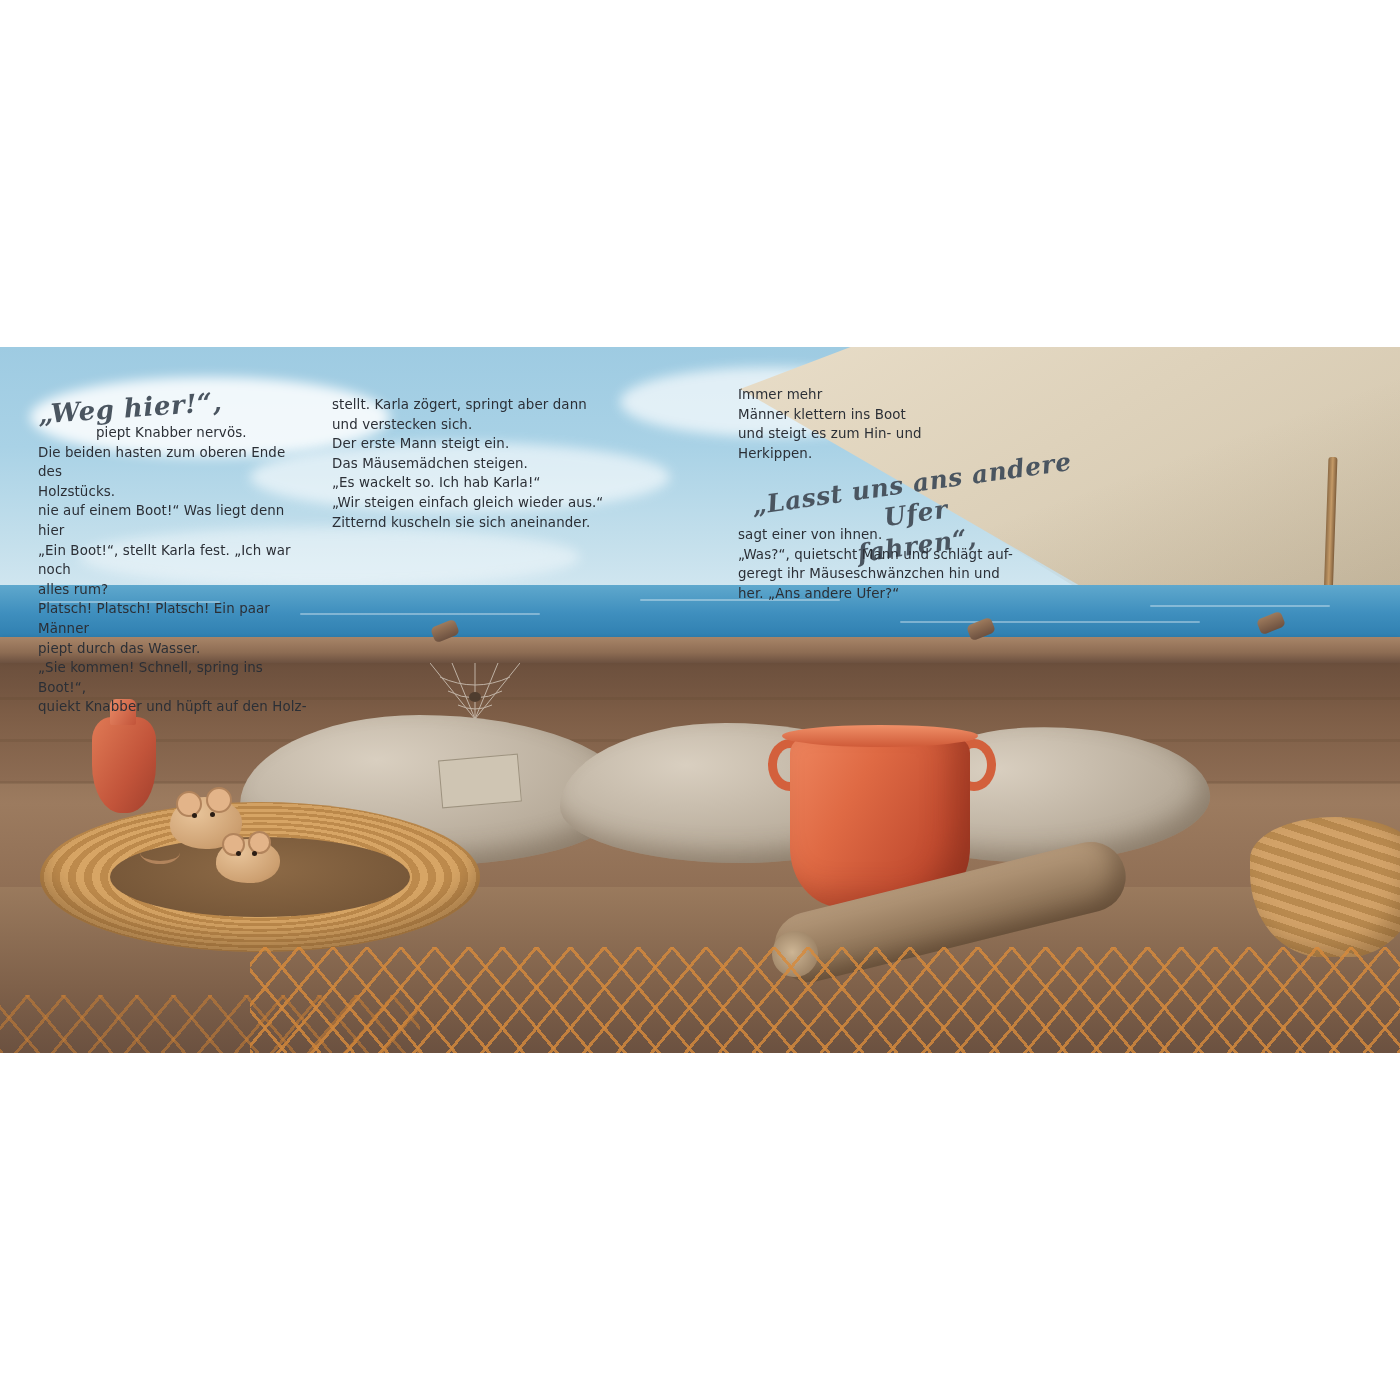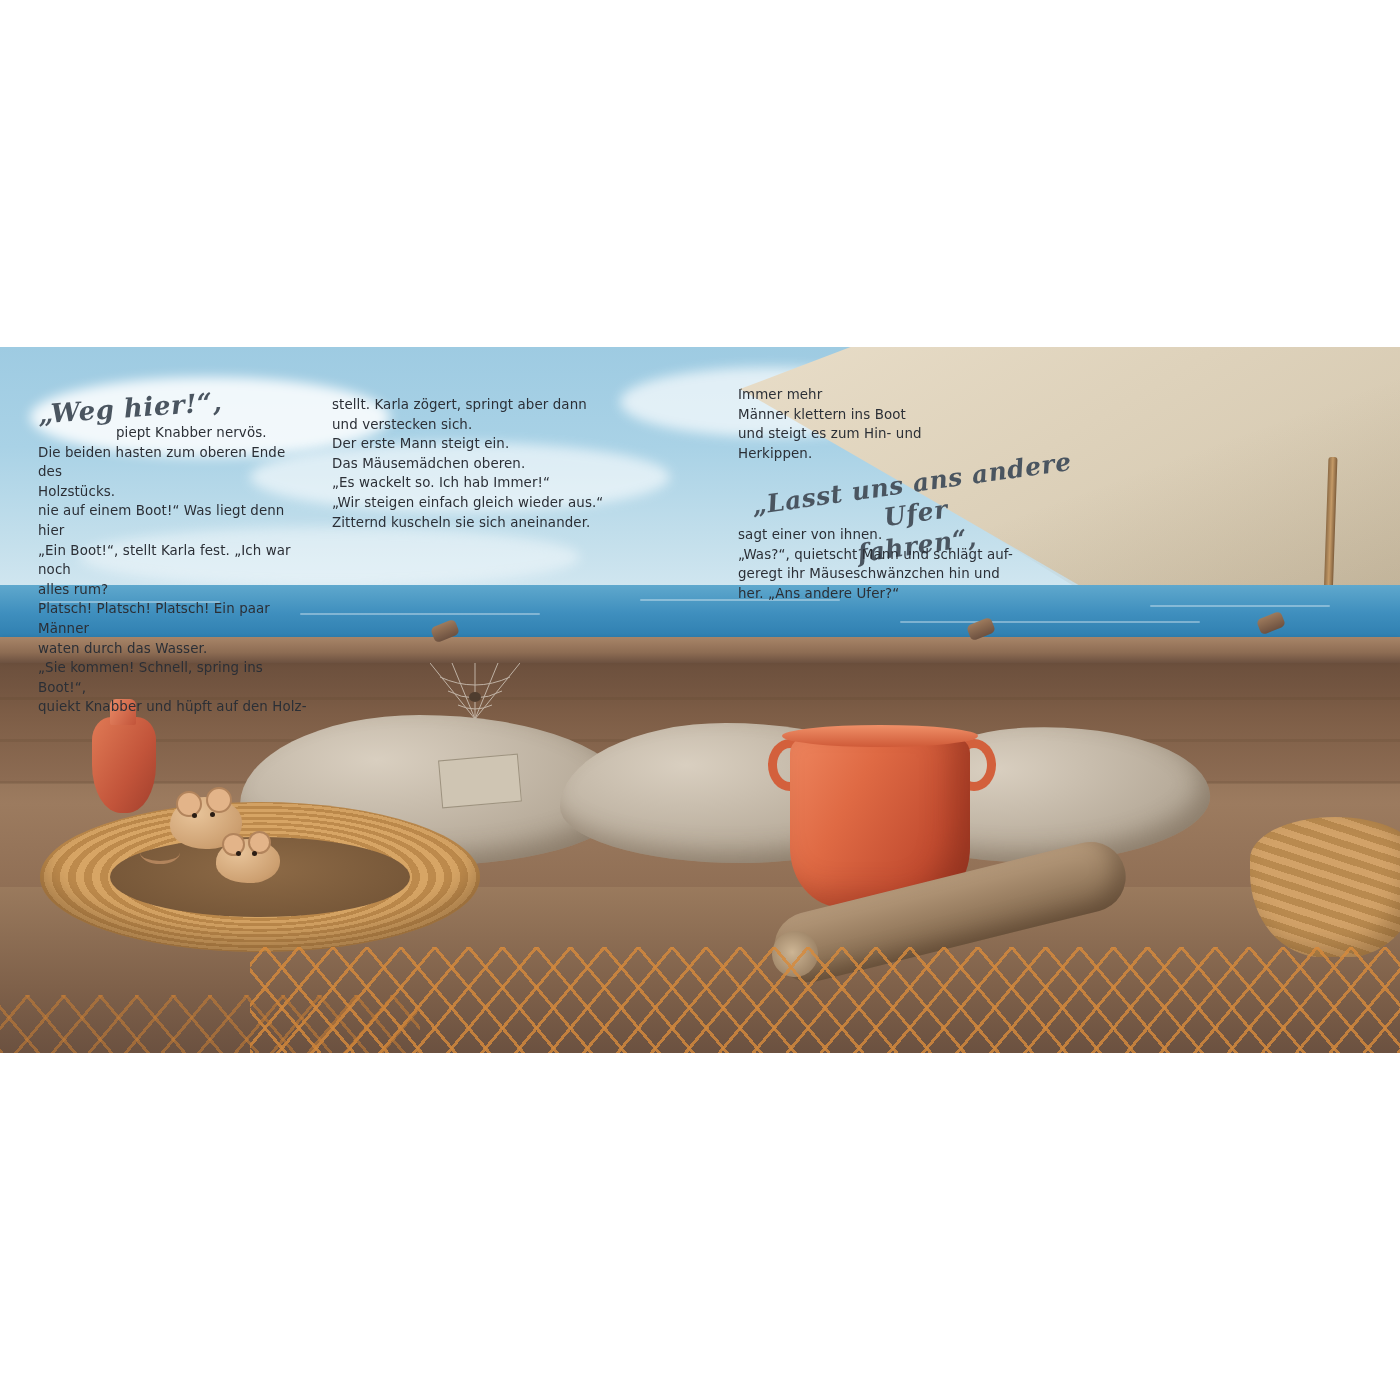--- a/index.html
+++ b/index.html
@@ -340,21 +340,21 @@
   .hand-block {
     position: absolute;
     left: 735px; top: 122px;
     width: 360px;
     text-align: center;
     transform: rotate(-4deg);
   }
   .hand-line1 { display:block; }
   .hand-line2 { display:block; margin-top: 2px; }
   .inline-after {
-    margin-left: 78px;
+    margin-left: 58px;
   }
 </style>
 </head>
 <body>
 
 <div class="page">
 
   <div class="spread">
 
     <div class="sky"></div>
@@ -441,31 +441,31 @@
   <div class="text-layer">
 
     <div class="col c1">
       <p><span class="hand">„Weg hier!“,</span><span class="inline-after">piept Knabber nervös.</span></p>
       <p>Die beiden hasten zum oberen Ende des</p>
       <p>Holzstücks.</p>
       <p>nie auf einem Boot!“ Was liegt denn hier</p>
       <p>„Ein Boot!“, stellt Karla fest. „Ich war noch</p>
       <p>alles rum?</p>
       <p>Platsch! Platsch! Platsch! Ein paar Männer</p>
-      <p>waten durch das Wasser.</p>
+      <p>piept durch das Wasser.</p>
       <p>„Sie kommen! Schnell, spring ins Boot!“,</p>
       <p>quiekt Knabber und hüpft auf den Holz-</p>
     </div>
 
     <div class="col c2">
       <p>stellt. Karla zögert, springt aber dann</p>
       <p>und verstecken sich.</p>
       <p>Der erste Mann steigt ein.</p>
-      <p>Das Mäusemädchen oberen.</p>
-      <p>„Es wackelt so. Ich hab Immer!“</p>
+      <p>Das Mäusemädchen steigen.</p>
+      <p>„Es wackelt so. Ich hab Karla!“</p>
       <p>„Wir steigen einfach gleich wieder aus.“</p>
       <p>Zitternd kuscheln sie sich aneinander.</p>
     </div>
 
     <div class="col c3">
       <p>Immer mehr</p>
       <p>Männer klettern ins Boot</p>
       <p>und steigt es zum Hin- und</p>
       <p>Herkippen.</p>
     </div>

